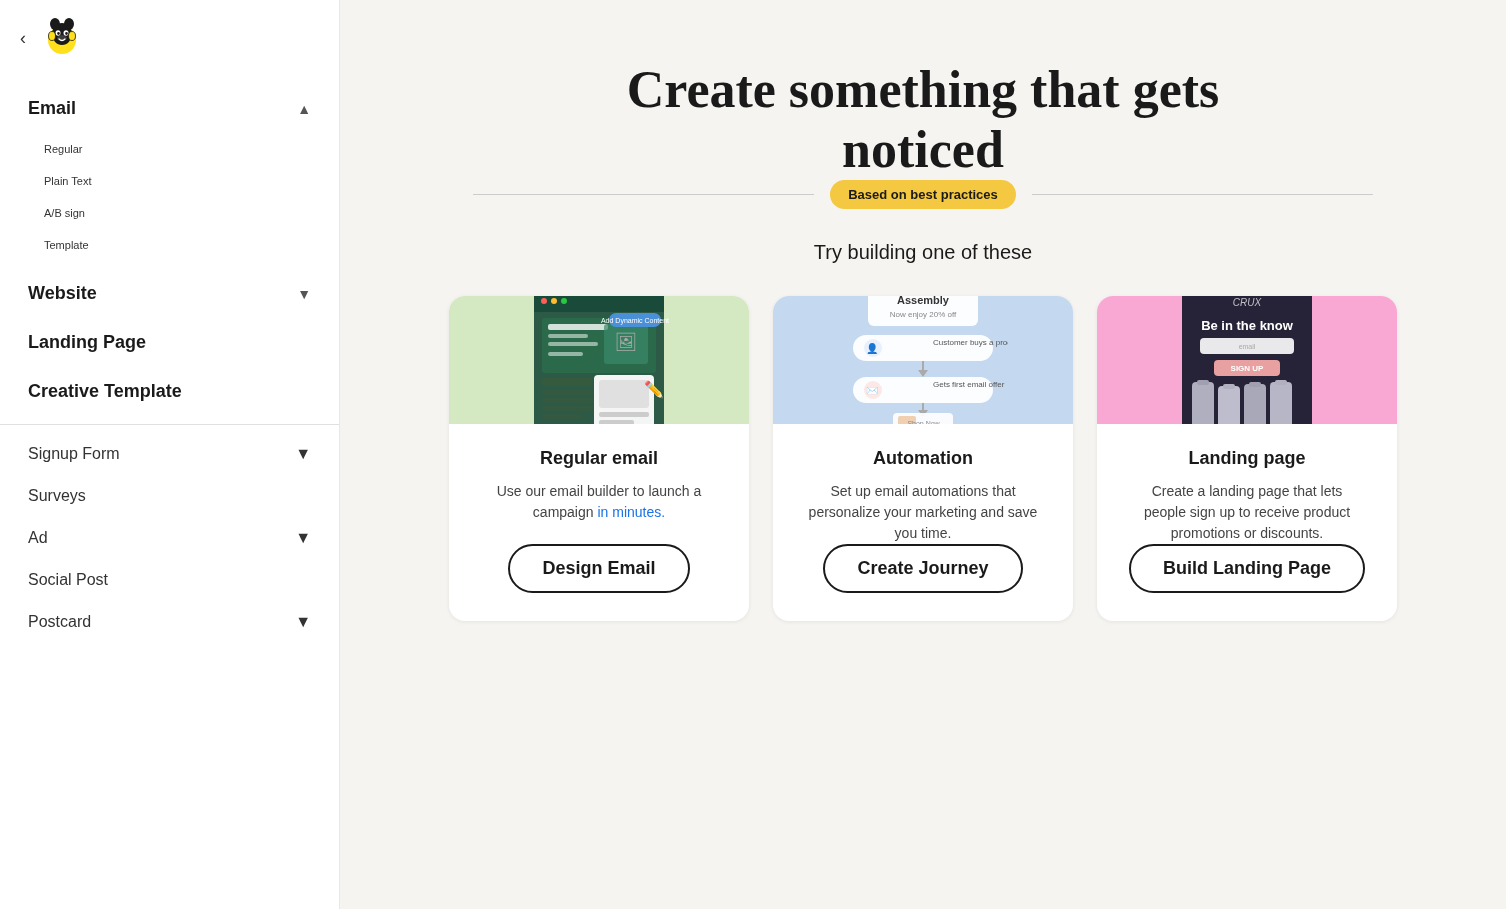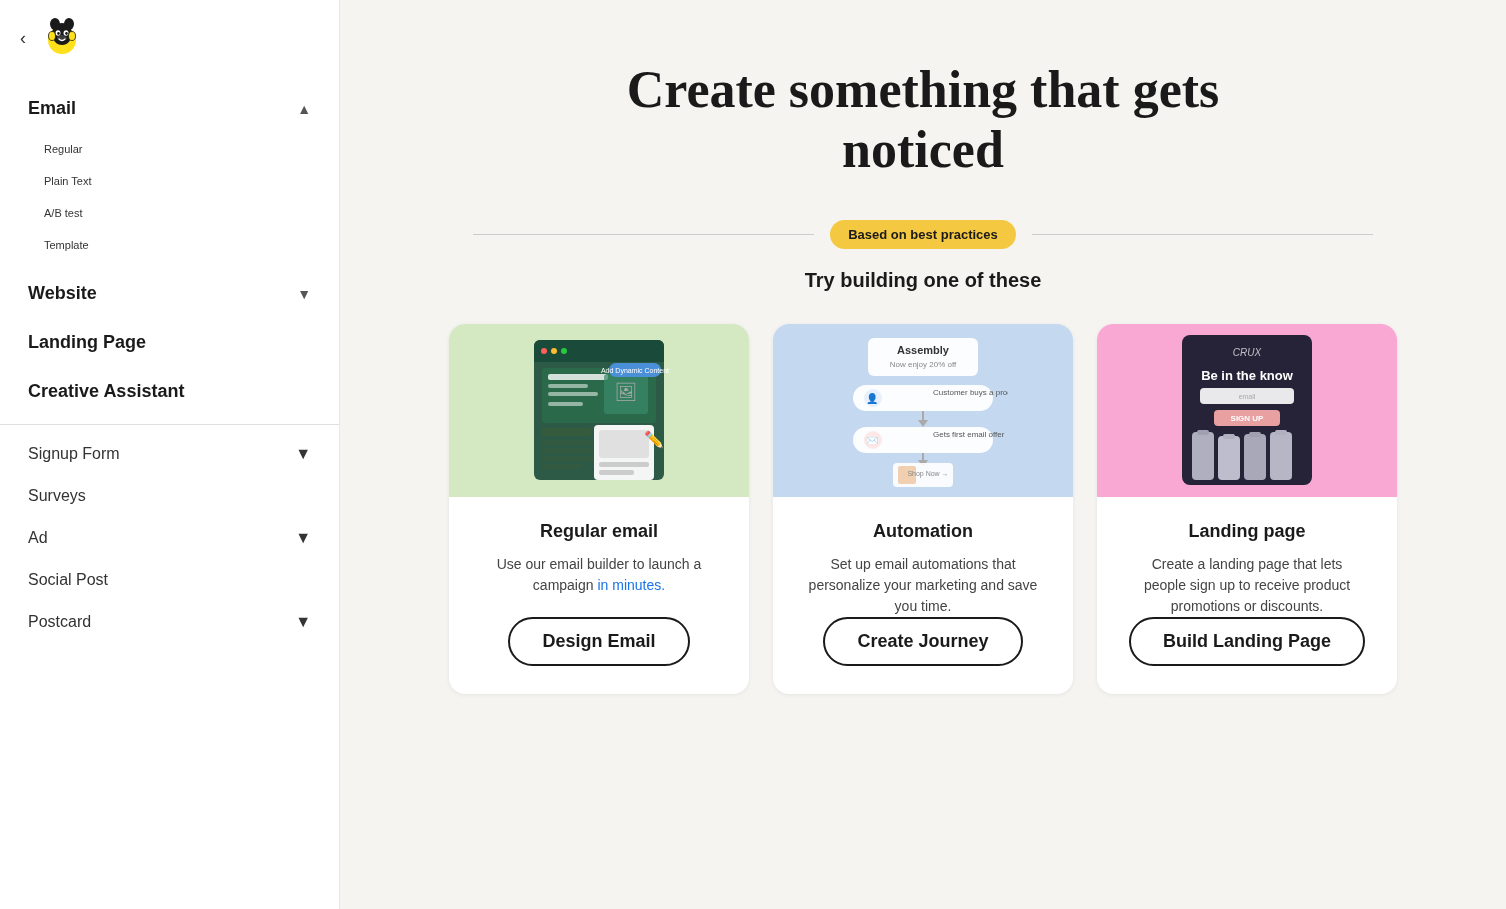--- a/index.html
+++ b/index.html
@@ -99,30 +99,29 @@
       padding: 60px 40px 60px;
     }
 
     .hero-title {
       font-size: 52px;
       font-weight: 800;
       color: #1a1a1a;
       text-align: center;
       line-height: 1.15;
       max-width: 700px;
-      margin-bottom: 40px;
       font-family: Georgia, 'Times New Roman', serif;
     }
 
     .divider-container {
       display: flex;
       align-items: center;
       width: 100%;
       max-width: 900px;
-      margin-bottom: 20px;
+      margin-bottom: 32px;
     }
 
     .divider-line {
       flex: 1;
       height: 1px;
       background: #ccc;
     }
 
     .badge {
       background: #f5c842;
@@ -130,21 +129,21 @@
       font-size: 13px;
       font-weight: 600;
       border-radius: 20px;
       padding: 7px 18px;
       white-space: nowrap;
       margin: 0 16px;
     }
 
     .section-subtitle {
       font-size: 20px;
-      font-weight: 700;
+      font-weight: 400;
       color: #1a1a1a;
       text-align: center;
       margin-bottom: 32px;
     }
 
     .cards-container {
       display: flex;
       gap: 24px;
       max-width: 960px;
       width: 100%;
@@ -158,21 +157,21 @@
       min-width: 0;
       max-width: 300px;
       display: flex;
       flex-direction: column;
       overflow: hidden;
       box-shadow: 0 1px 4px rgba(0,0,0,0.07);
     }
 
     .card-image {
       width: 100%;
-      height: 173px;
+      height: 128px;
       display: flex;
       align-items: center;
       justify-content: center;
       overflow: hidden;
     }
 
     .card-image.green-bg { background: #d4e8c2; }
     .card-image.blue-bg { background: #c4d8f0; }
     .card-image.yellow-bg { background: #f9a8d4; }
 
@@ -262,41 +261,41 @@
         <span class="chevron">▲</span>
       </div>
       <div class="nav-sub-items">
         <div class="nav-sub-item">
           <span>Regular</span>
         </div>
         <div class="nav-sub-item">
           <span>Plain Text</span>
         </div>
         <div class="nav-sub-item">
-          <span>A/B test</span>
+          <span>A/B sign</span>
         </div>
         <div class="nav-sub-item">
           <span>Template</span>
         </div>
       </div>
     </div>
 
 
     <div class="nav-main-item">
       <span>Website</span>
       <span class="chevron">▼</span>
     </div>
 
     <div class="nav-main-item">
       <span>Landing Page</span>
       <span class="chevron"></span>
     </div>
 
     <div class="nav-main-item">
-      <span>Creative Assistant</span>
+      <span>Creative Template</span>
       <span class="chevron"></span>
     </div>
 
     <hr class="sidebar-divider">
 
     <div class="nav-secondary-item">
       <span>Signup Form</span>
       <span class="chevron">▼</span>
     </div>
     <div class="nav-secondary-item">

